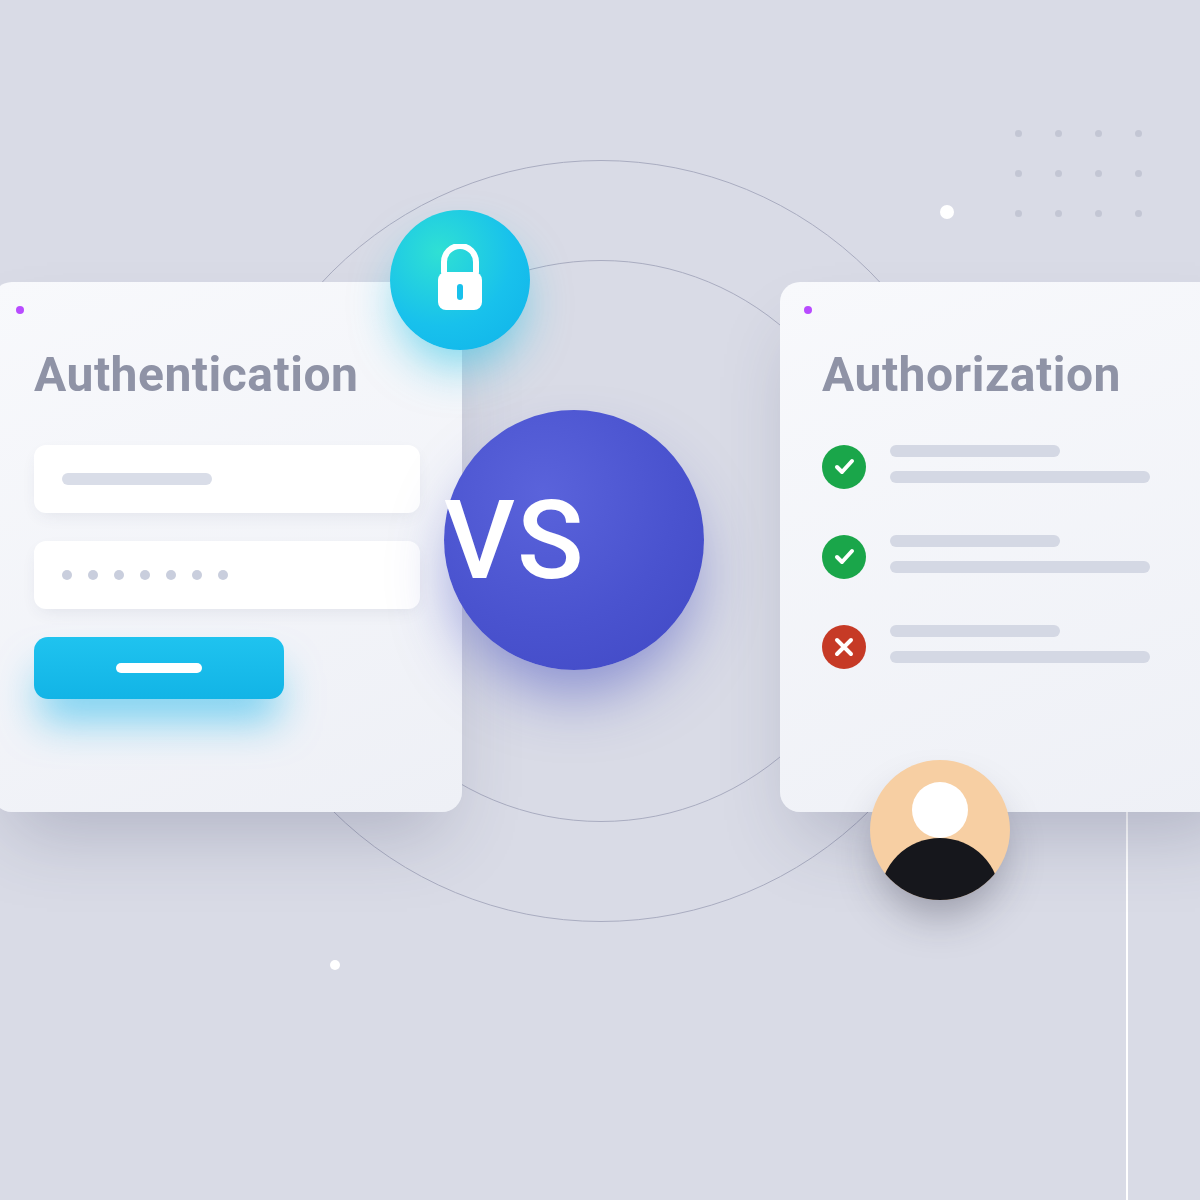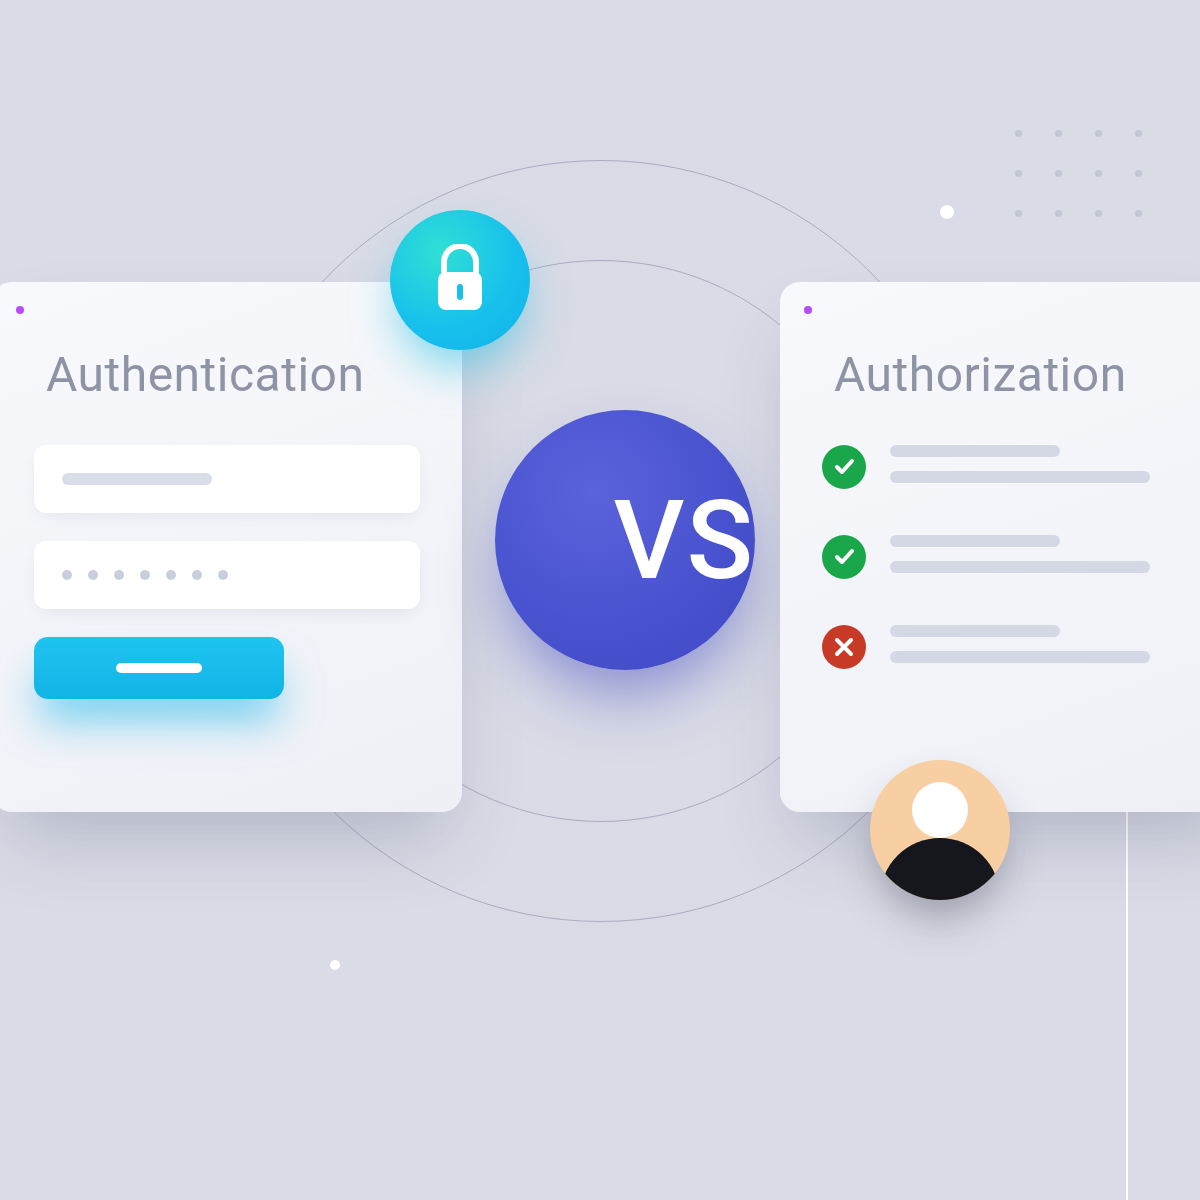--- a/index.html
+++ b/index.html
@@ -24,21 +24,21 @@
   
   .card{
     position:absolute;
     background:linear-gradient(160deg,#f8f9fc 0%,#eef0f6 100%);
     border-radius:20px;
     box-shadow:0 40px 70px -20px rgba(60,65,100,.25);
     padding:46px 42px 52px 42px;
     box-sizing:border-box;
   }
   .card .corner-dot{position:absolute;top:24px;left:24px;width:8px;height:8px;border-radius:50%;background:#b84bff;}
-  .card-title{font-size:48px;font-weight:400;color:#8f93a6;letter-spacing:.5px;margin:18px 0 42px 12px;}
+  .card-title{font-size:48px;font-weight:700;color:#8f93a6;letter-spacing:.5px;margin:18px 0 42px 0;}
 
   
   .card.auth{left:-8px;top:282px;width:470px;height:530px;}
   .field{
     background:#fff;border-radius:12px;height:68px;width:100%;
     box-shadow:0 6px 18px -6px rgba(60,65,100,.12);
     margin-bottom:28px;display:flex;align-items:center;padding:0 28px;box-sizing:border-box;
   }
   .field .skeleton{height:12px;border-radius:6px;background:#d9dde8;}
   .field .skeleton.short{width:150px;}
@@ -58,23 +58,23 @@
     background:radial-gradient(circle at 35% 30%,#2fe0d4 0%,#18c1ec 55%,#0fb2ea 100%);
     left:390px;top:210px;
     box-shadow:0 24px 46px -8px rgba(20,190,225,.55);
     display:flex;align-items:center;justify-content:center;
   }
 
   
   .vs-badge{
     position:absolute;width:260px;height:260px;border-radius:50%;
     background:radial-gradient(circle at 38% 32%,#5a63db 0%,#4a53cf 55%,#4048c4 100%);
-    left:495px;top:410px;
+    left:444px;top:410px;
     box-shadow:0 34px 60px -10px rgba(60,70,190,.5);
-    display:flex;align-items:center;justify-content:flex-end;
+    display:flex;align-items:center;justify-content:flex-start;
     color:#fff;font-size:110px;font-weight:500;letter-spacing:2px;
   }
 
   
   .card.authz{left:780px;top:282px;width:470px;height:530px;}
   .perm-list{display:flex;flex-direction:column;gap:46px;margin-top:6px;}
   .perm-row{display:flex;align-items:flex-start;gap:24px;}
   .status-ic{width:44px;height:44px;border-radius:50%;flex:0 0 44px;display:flex;align-items:center;justify-content:center;}
   .status-ic.ok{background:#1aa64a;}
   .status-ic.no{background:#c63a26;}

